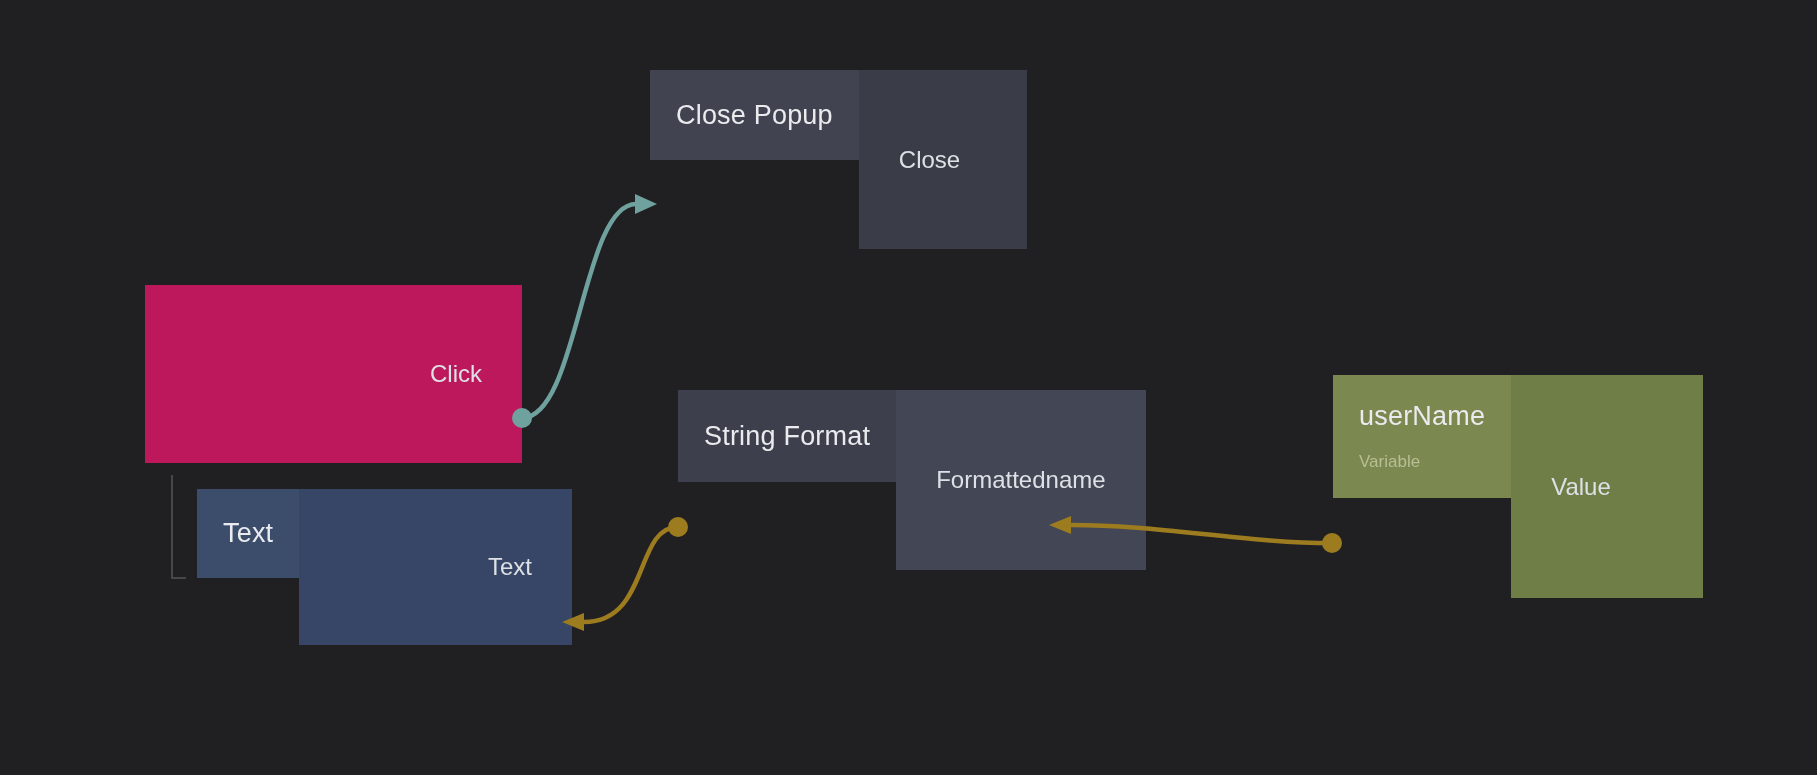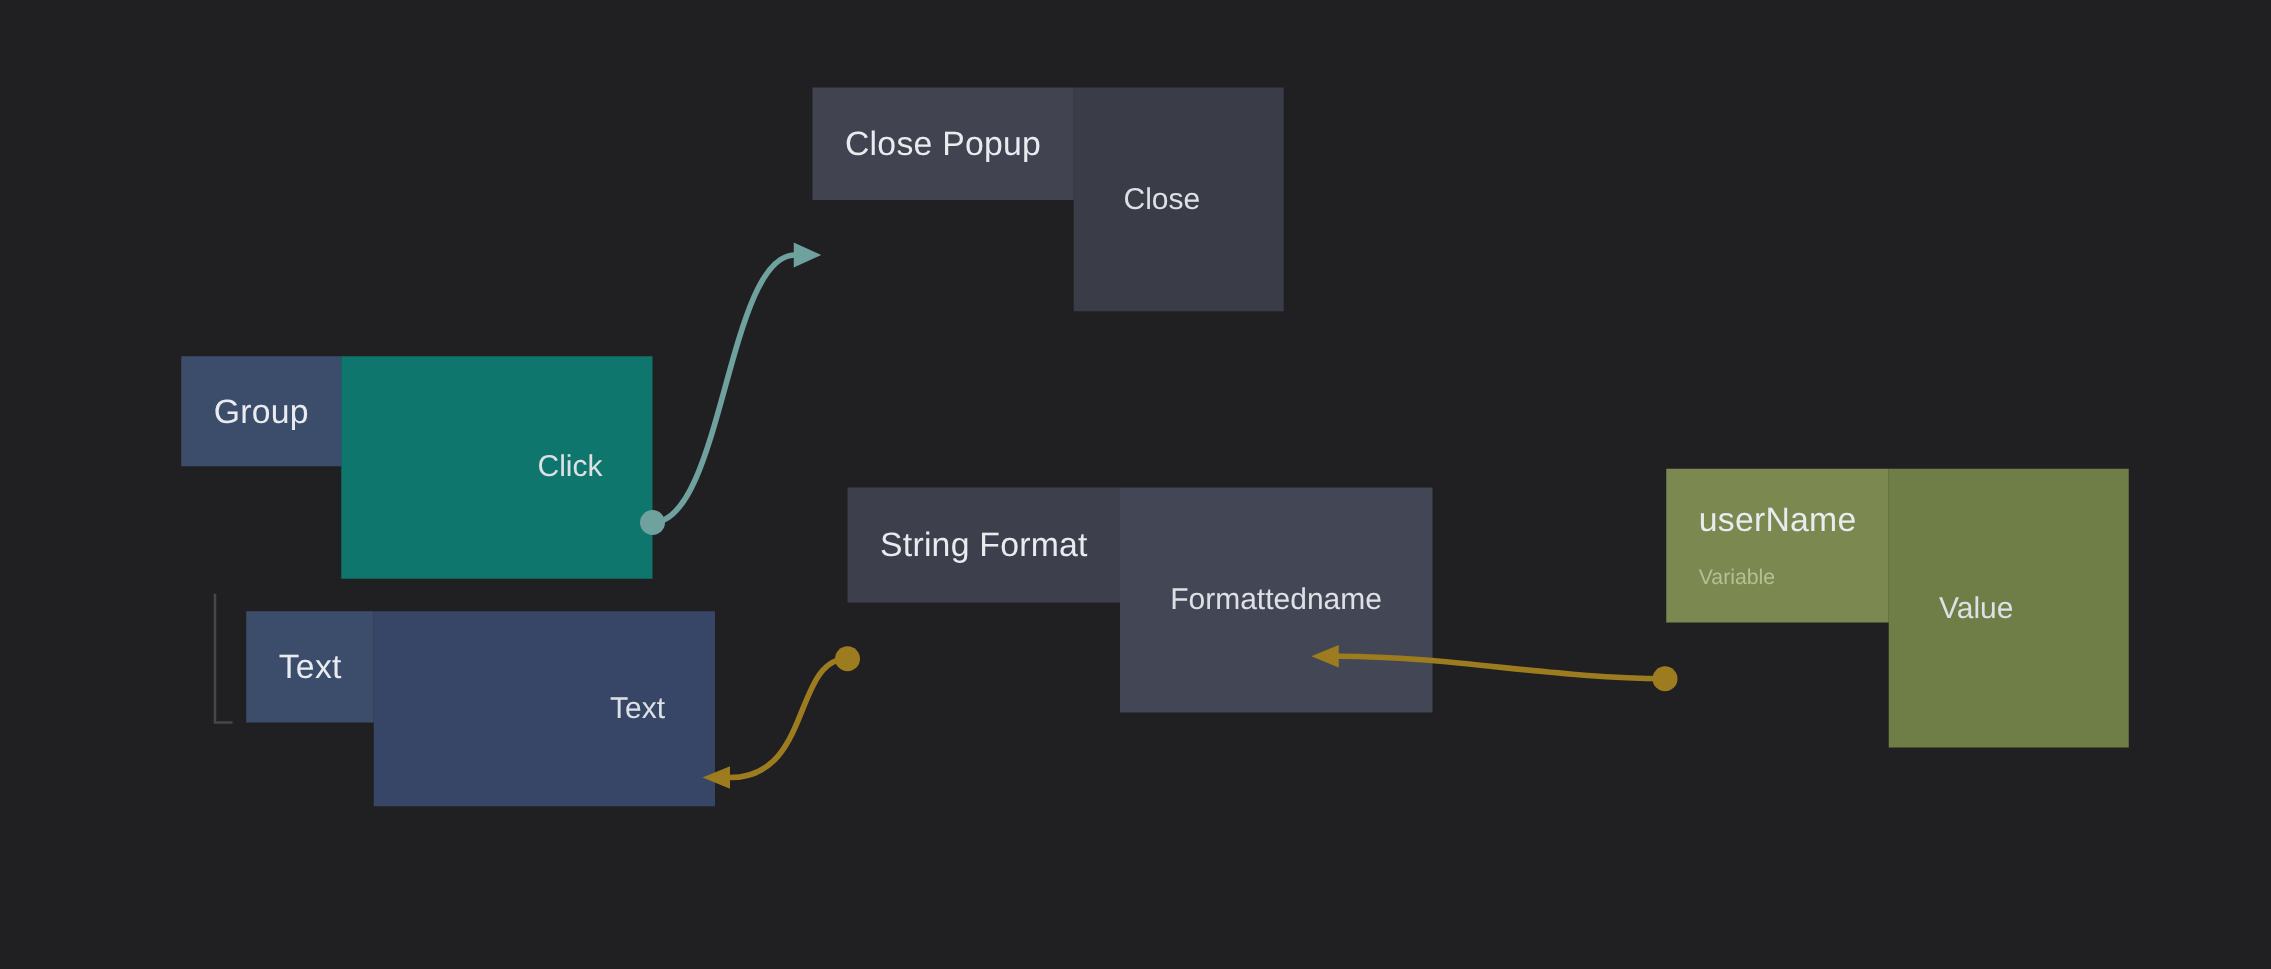--- a/index.html
+++ b/index.html
@@ -80,24 +80,21 @@
       <div class="node-title">Close Popup</div>
     </div>
     <div class="node-body" style="background: rgb(58, 61, 72);">
       <div class="port-row left">
         <span class="port-label">Close</span>
       </div>
     </div>
   </div>
 
   <div class="node" style="left:145px; top:285px; width:377px; height:178px;">
-    <div class="node-header" style="height: 88px; background: rgb(60, 77, 108);">
-      <div class="node-title">Group</div>
-    </div>
-    <div class="node-body" style="background: #0f766e;">
+    <div class="node-body" style="background: #be185d;">
       <div class="port-row right">
         <span class="port-label">Click</span>
       </div>
     </div>
   </div>
 
   <div class="node" style="left:197px; top:489px; width:375px; height:156px;">
     <div class="node-header" style="height: 89px; background: rgb(60, 77, 108);">
       <div class="node-title">Text</div>
     </div>

